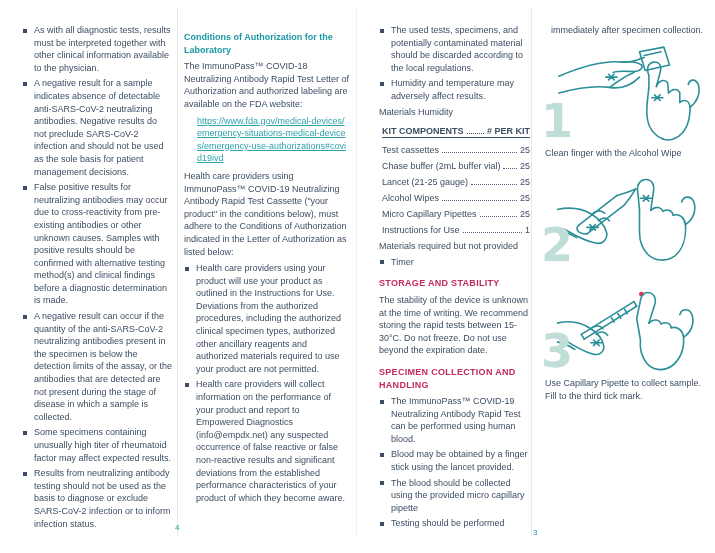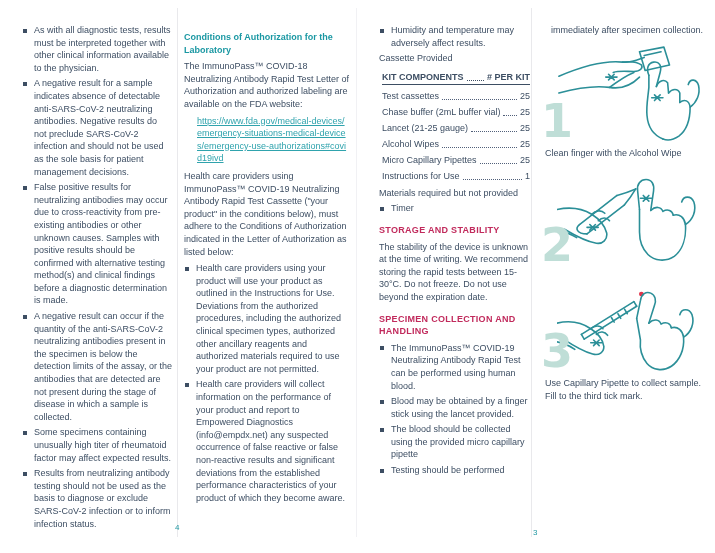--- a/index.html
+++ b/index.html
@@ -84,24 +84,28 @@
       </div>
     <div class="b">
         <span class="sq"></span>
         <span class="t">Health care providers will collect information on the performance of your product and report to Empowered Diagnostics (info@empdx.net) any suspected occurrence of false reactive or false non-reactive results and significant deviations from the established performance characteristics of your product of which they become aware.</span>
       </div>
   </div>
 
   <div class="col" id="col3">
     <div class="b">
         <span class="sq"></span>
+        <span class="t">The used tests, specimens, and potentially contaminated material should be discarded according to the local regulations.</span>
+      </div>
+    <div class="b">
+        <span class="sq"></span>
         <span class="t">Humidity and temperature may adversely affect results.</span>
       </div>
 
-    <div class="plain">Cassette Provided</div>
+    <div class="plain">Materials Humidity</div>
 
     <div class="kit">
       <div class="kr khead">
         <span>KIT COMPONENTS</span>
         <span class="dots"></span>
         <span># PER KIT</span>
       </div>
       <div class="kr">
           <span>Test cassettes</span>
           <span class="dots"></span>

